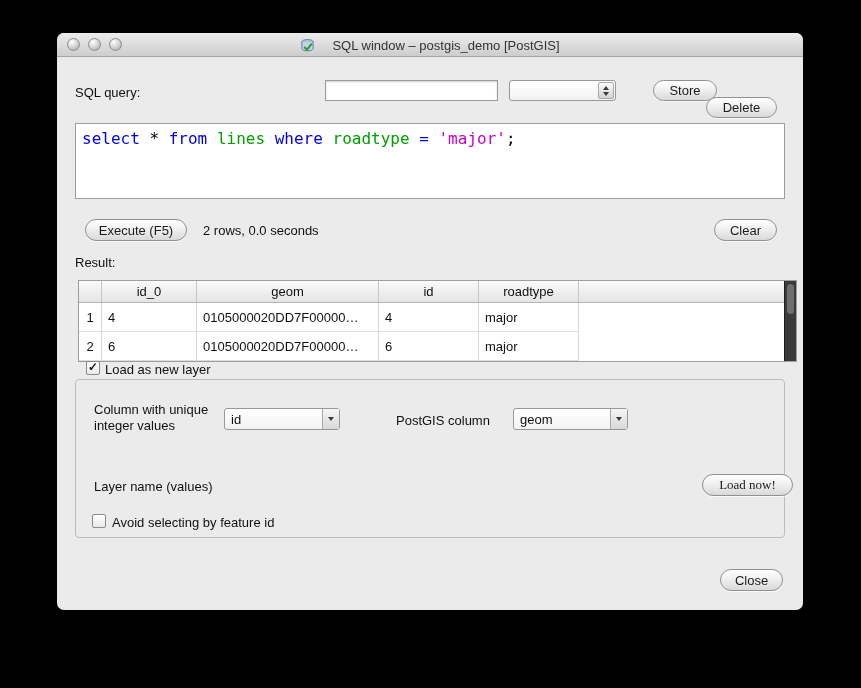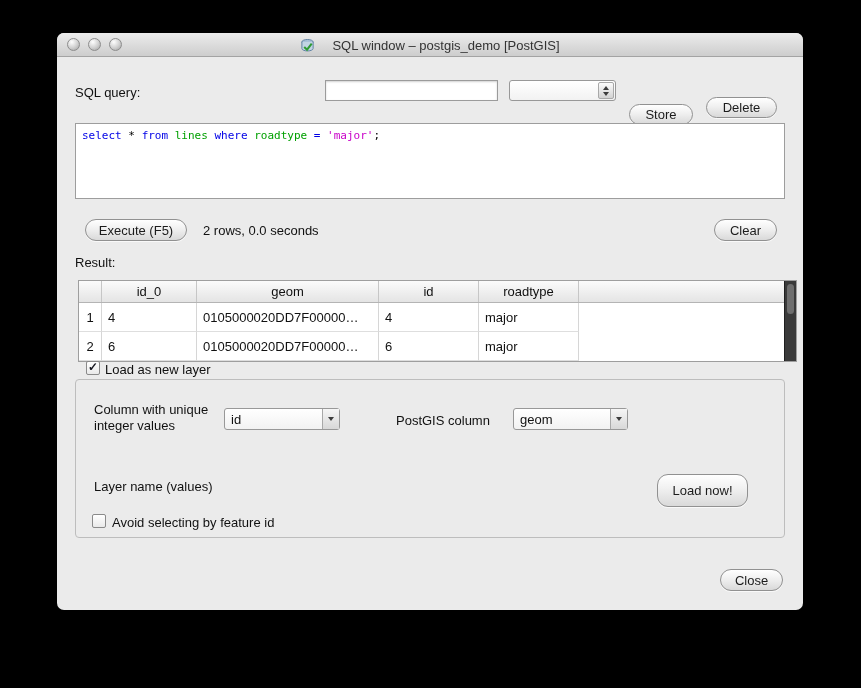--- a/index.html
+++ b/index.html
@@ -79,21 +79,21 @@
     display:flex; align-items:center; justify-content:center;
   }
   .check { font-size:12px; font-weight:bold; color:#15161f; line-height:12px; transform:translateY(-1px); }
   .lbl { position:absolute; font-size:13px; color:#111; white-space:nowrap; }
 
   
   .sql-editor {
     position:absolute; left:18px; top:90px; width:710px; height:76px;
     background:#fff; border:1px solid #9d9d9d; padding:5px 6px; cursor:text;
   }
-  .sql-code { font-family:"DejaVu Sans Mono", monospace; font-size:11px; white-space:pre; }
+  .sql-code { font-family:"DejaVu Sans Mono", monospace; font-size:16px; white-space:pre; }
 
   
   .table {
     position:absolute; left:21px; top:247px; width:719px; height:82px;
     background:#fff; border:1px solid #9e9e9e;
   }
   .thead {
     display:flex; height:22px;
     background:linear-gradient(#fbfbfb,#e4e4e4);
     border-bottom:1px solid #b4b4b4;
@@ -148,21 +148,21 @@
   <div class="text-input" style="left:268px; top:47px; width:173px; height:21px;">
     <span></span>
   </div>
   <div class="combo" style="left:452px; top:47px; width:107px; height:21px;">
     <span class="combo-text"></span>
     <span class="stepper">
       <span class="tri-up"></span>
         <span class="tri-down"></span>
     </span>
   </div>
-  <button class="btn" style="left:572px; top:47px; width:64px;margin-top:24px;">Store</button>
+  <button class="btn" style="left:596px; top:47px; width:64px;">Store</button>
   <button class="btn" style="left:649px; top:47px; width:71px;margin-top:17px;">Delete</button>
 
   <div class="sql-editor">
     <div class="sql-code"><span style="color: rgb(0, 0, 230);">select</span><span style="color: rgb(0, 0, 0);"> * </span><span style="color: rgb(0, 0, 230);">from</span><span style="color: rgb(0, 0, 0);"> </span><span style="color: rgb(0, 160, 0);">lines</span><span style="color: rgb(0, 0, 0);"> </span><span style="color: rgb(0, 0, 230);">where</span><span style="color: rgb(0, 0, 0);"> </span><span style="color: rgb(0, 160, 0);">roadtype</span><span style="color: rgb(0, 0, 0);"> </span><span style="color: rgb(0, 0, 230);">=</span><span style="color: rgb(0, 0, 0);"> </span><span style="color: rgb(200, 0, 200);">'major'</span><span style="color: rgb(0, 0, 0);">;</span></div>
   </div>
 
   <button class="btn" style="left:28px; top:186px; width:102px; height:22px;">Execute (F5)</button>
   <div class="lbl" style="left:146px; top:190px;">2 rows, 0.0 seconds</div>
   <button class="btn" style="left:657px; top:186px; width:63px; height:22px;">Clear</button>
 
@@ -212,21 +212,21 @@
     </div>
     <div class="lbl" style="left:320px; top:33px;">PostGIS column</div>
     <div class="combo" style="left:437px; top:28px; width:115px; height:22px;">
       <span class="combo-text">geom</span>
       <span class="arrow-btn">
           <span class="tri-down"></span>
         </span>
     </div>
 
     <div class="lbl" style="left:18px; top:99px;">Layer name (values)</div>
-    <button class="btn" style="left:581px; top:94px; width:91px; height:33px;">Load now!</button>
+    <button class="btn" style="left:626px; top:94px; width:91px; height:22px;font-family:Liberation Serif, serif;">Load now!</button>
 
     <span class="checkbox" style="left:16px; top:134px;">
         <span class="check"></span>
       </span>
     <div class="lbl" style="left:36px; top:135px;">Avoid selecting by feature id</div>
   </div>
 
   <button class="btn" style="left:663px; top:536px; width:63px; height:22px;">Close</button>
 
 </div>

